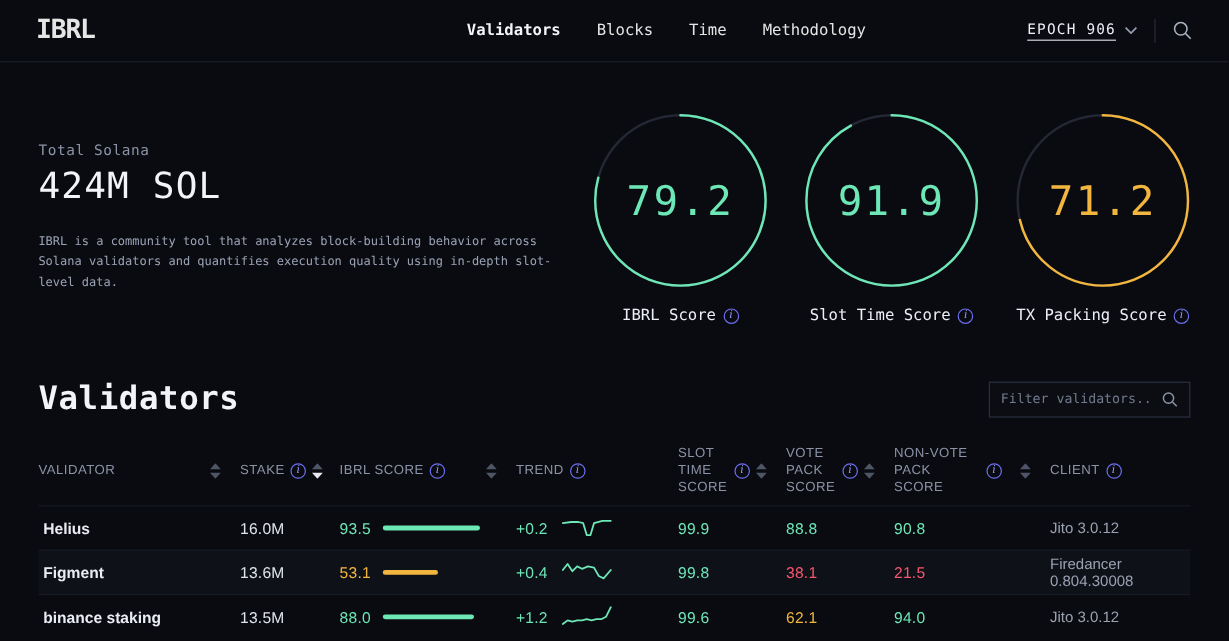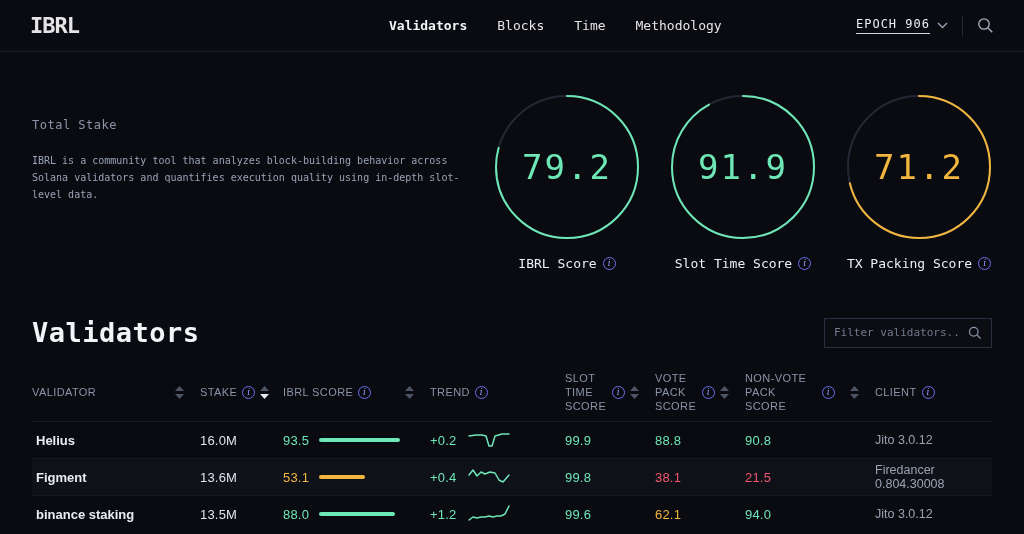--- a/index.html
+++ b/index.html
@@ -109,21 +109,22 @@
           <line x1="11" y1="11" x2="15.3" y2="15.3" stroke="#aab2c0" stroke-width="1.3"></line>
         </svg>
     </button>
   </div>
 </header>
 
 <section class="hero">
   <div class="hero-left">
     <div class="stats">
       <div class="stat">
-        <div class="stat-label">Total Stake</div>
+        <div class="stat-label">Total Solana</div>
+        <div class="stat-value">424M SOL</div>
       </div>
     </div>
     <p class="hero-desc">IBRL is a community tool that analyzes block-building behavior across Solana validators and quantifies execution quality using in-depth slot-level data.</p>
   </div>
   <div class="gauges">
       <div class="gauge">
         <svg width="150" height="150" viewBox="0 0 150 150">
       <circle cx="75" cy="75" r="71" fill="none" stroke="#232834" stroke-width="2"></circle>
       <circle cx="75" cy="75" r="71" fill="none" stroke="#6ee7b7" stroke-width="2" stroke-dasharray="353.3160761933225 446.10615680975064" transform="rotate(-90 75 75)" stroke-linecap="round"></circle>
       <text x="75" y="87" text-anchor="middle" fill="#6ee7b7" font-family="DejaVu Sans Mono, monospace" font-size="34" letter-spacing="2">79.2</text>

